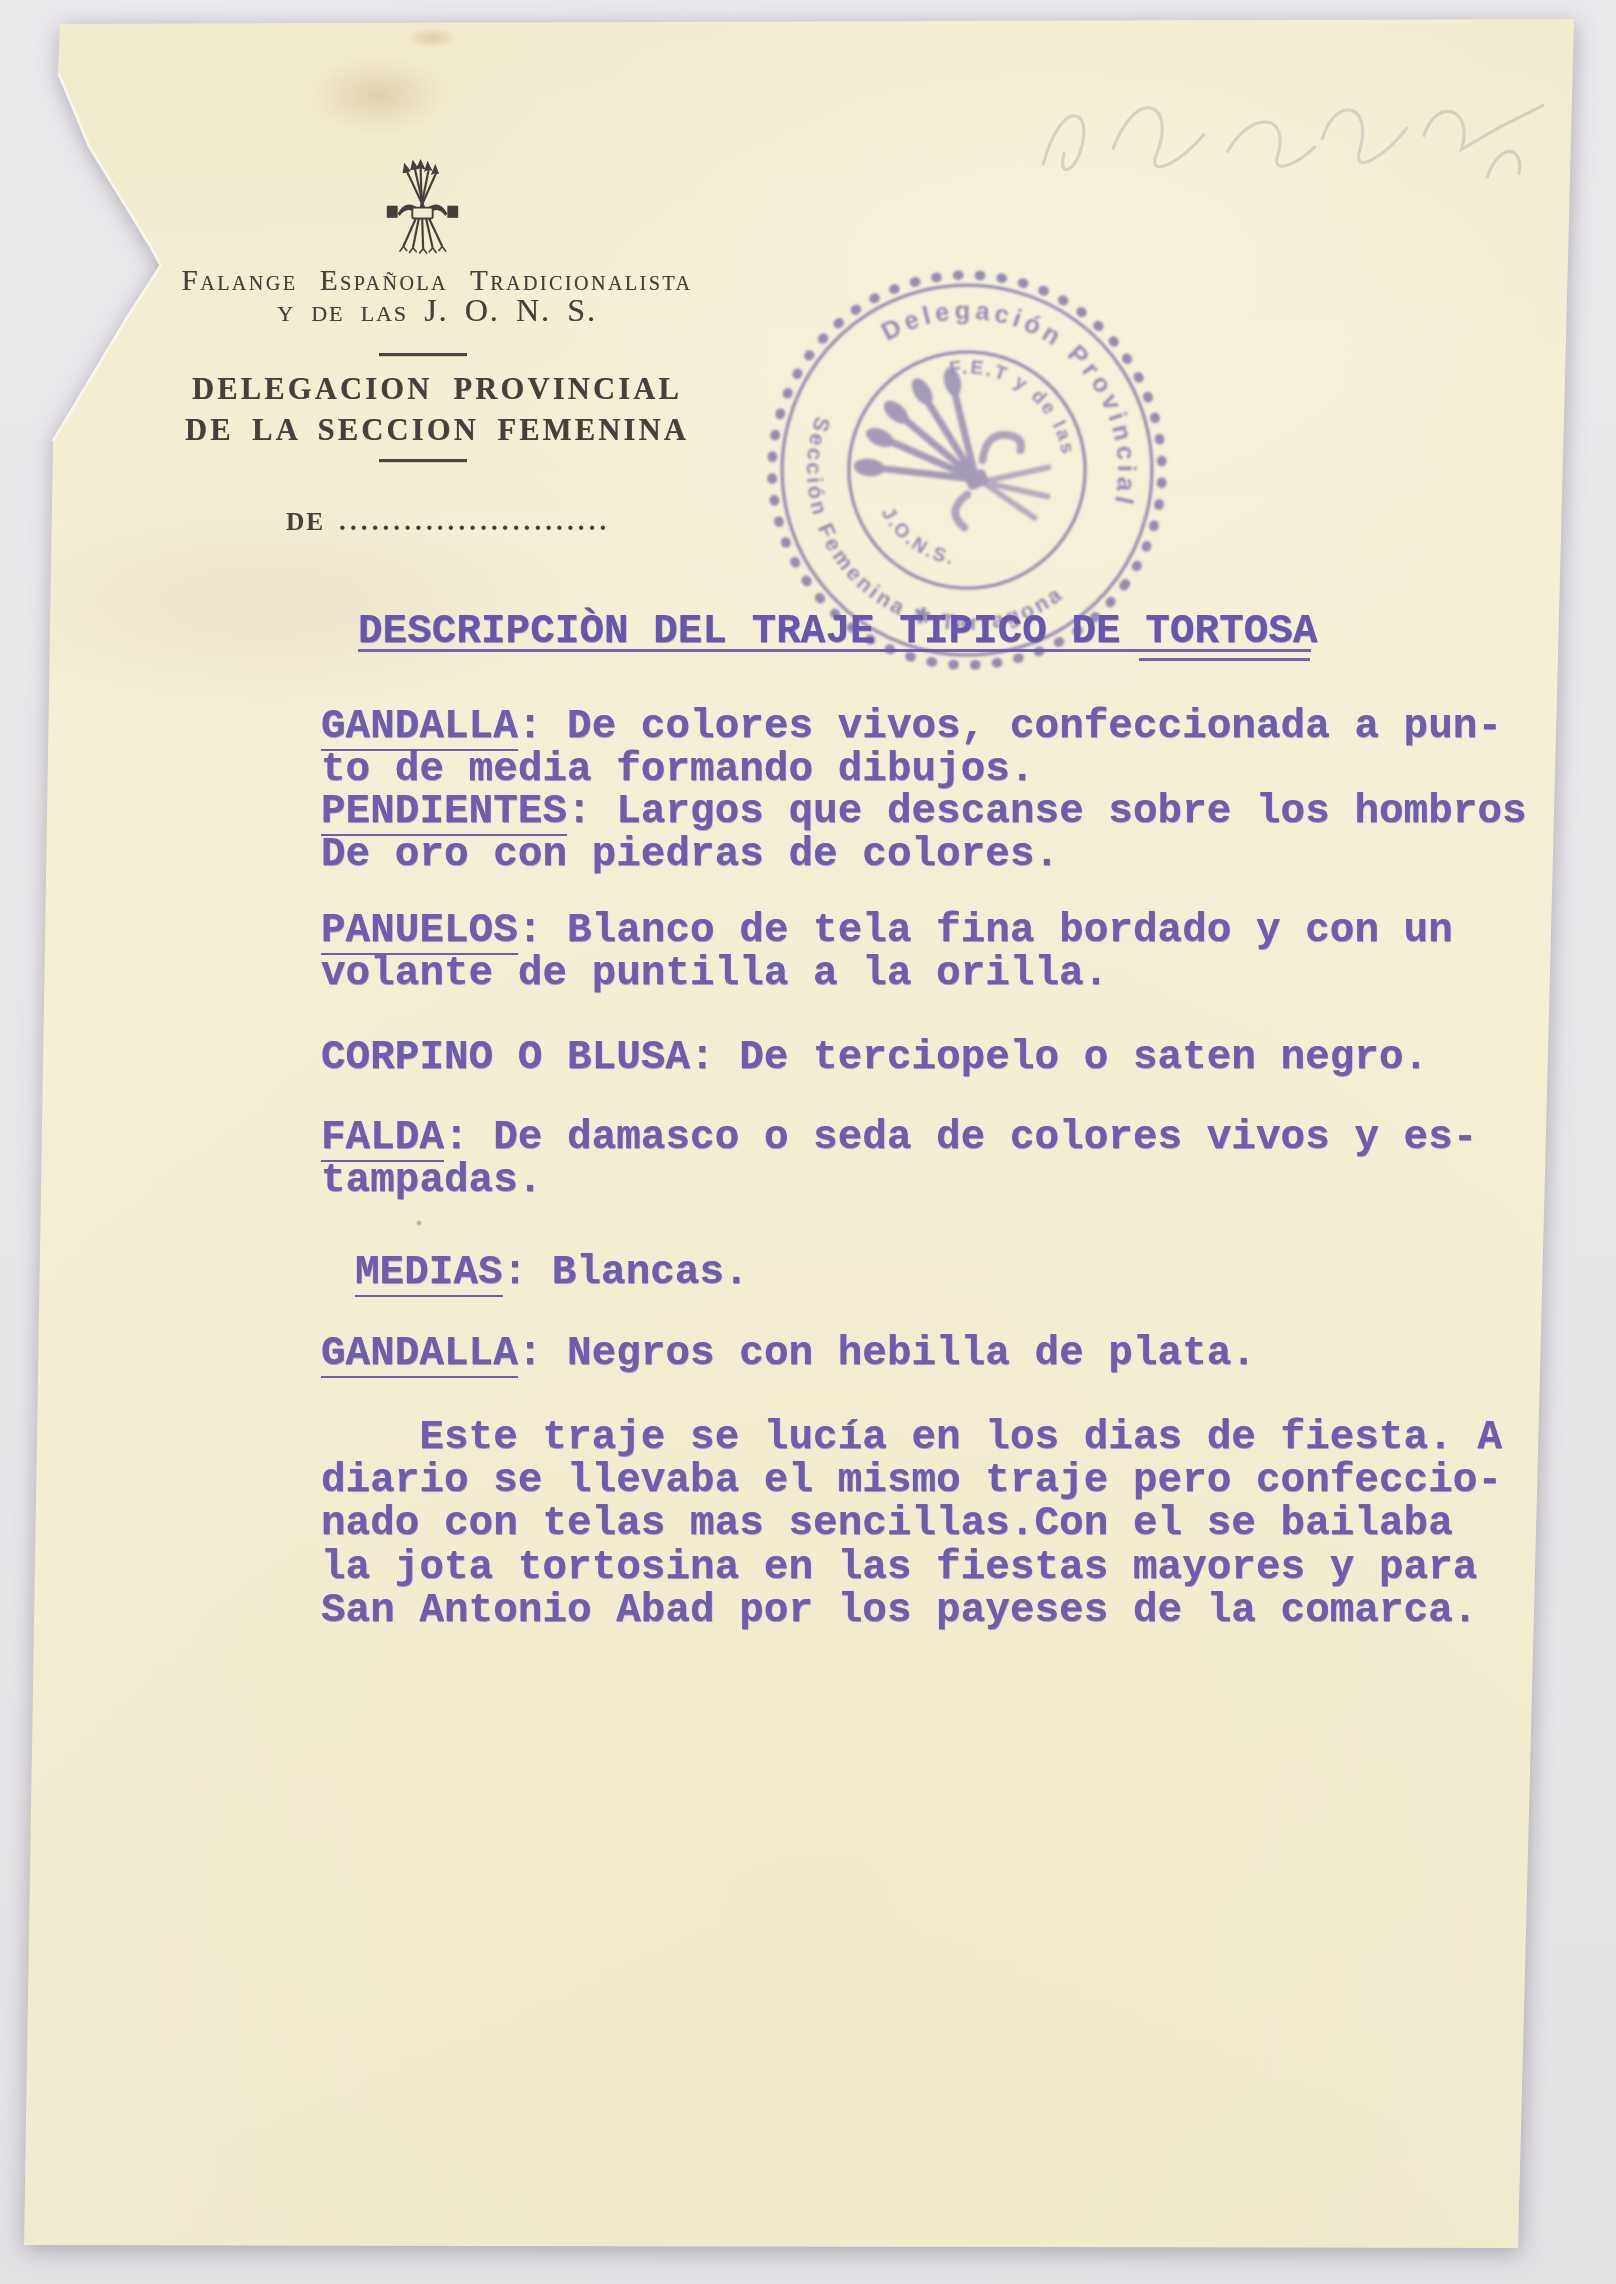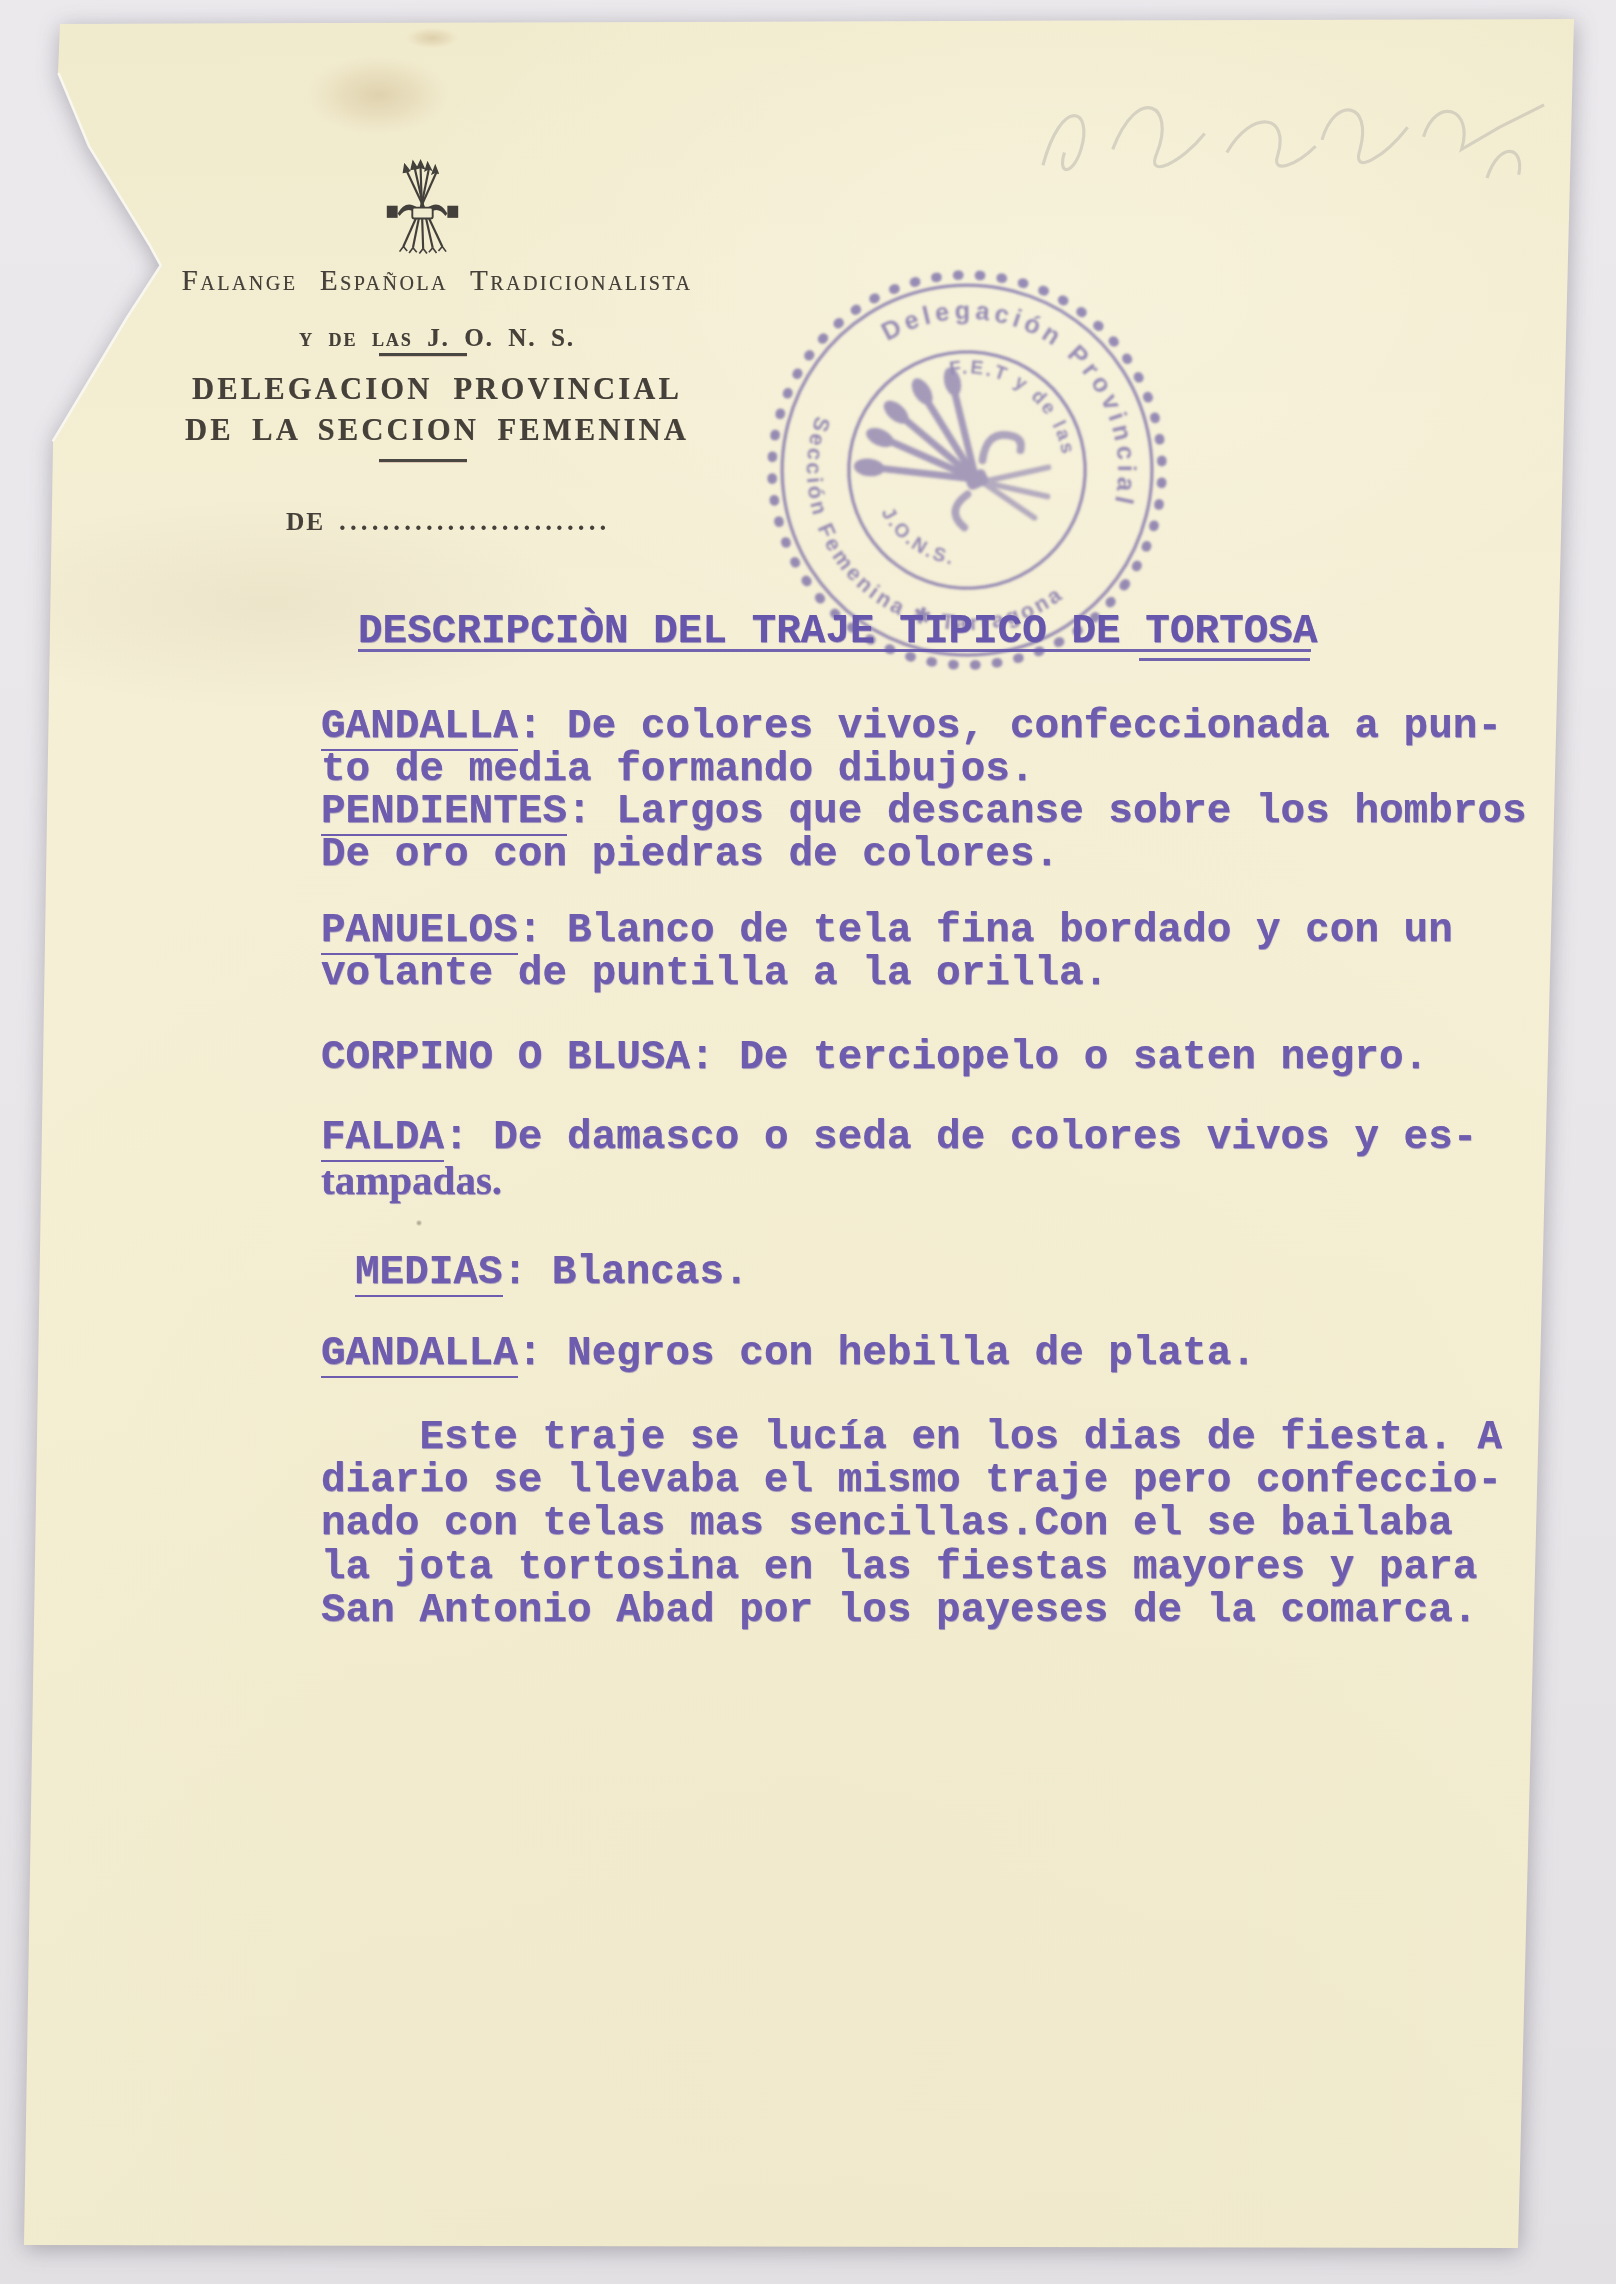--- a/index.html
+++ b/index.html
@@ -18,21 +18,21 @@
       radial-gradient(5.7px 5.7px at 419px 1223px, rgba(60,50,40,.45), transparent 60%),
       radial-gradient(445px 153px at 267px 604px, rgba(120,100,60,.07), transparent 70%),
       radial-gradient(890px 572px at 65% 12%, rgba(255,255,242,.30), transparent 75%),
       radial-gradient(1271px 1652px at 50% 85%, rgba(235,225,190,.22), transparent 80%),
       linear-gradient(179deg,#f1ebcd 0%,#f5efd6 30%,#f4eed2 65%,#f1ebcf 100%);
   }
   
   .lh-center{position:absolute;left:437px;transform:translateX(-50%);white-space:nowrap;
     color:#45413a;text-shadow:0.3px 0.3px 0.5px rgba(69,65,58,.55)}
   .lh1{top:264px;font-size:29px;font-weight:normal;font-variant:small-caps;letter-spacing:2.5px;word-spacing:12.7px}
-  .lh2{top:324px;font-size:25px;font-weight:bold;font-variant:small-caps;letter-spacing:1.9px;word-spacing:6.4px}
+  .lh2{top:292px;font-size:32px;font-weight:normal;font-variant:small-caps;letter-spacing:1.9px;word-spacing:6.4px}
   .lh3{top:372px;font-size:30.5px;font-weight:bold;letter-spacing:3.2px;word-spacing:10.2px}
   .lh4{top:413px;font-size:30.5px;font-weight:bold;letter-spacing:3.2px;word-spacing:7.6px}
   .lh-rule{position:absolute;left:379px;width:88px;height:3.2px;background:#4a4641;box-shadow:0 0.6px 0 rgba(120,60,60,.35)}
   .rule1{top:353px}.rule2{top:459px}
   .de-line{position:absolute;left:286px;top:506px;white-space:nowrap;color:#45413a}
   .de-word{font-size:25.4px;font-weight:bold;letter-spacing:1.9px;font-variant:small-caps}
   .de-dots{font-size:27px;font-weight:bold;letter-spacing:4.1px;margin-left:14px}
   
   .type{font-family:"Liberation Mono",monospace;font-weight:bold;color:#6e5cae;
     text-shadow:0.4px 0.5px 0.7px rgba(92,74,164,.55),-0.2px -0.1px 0.4px rgba(110,92,174,.35);
@@ -177,21 +177,21 @@
       </div>
       <div class="block" style="top: 906px;">
         <div class="tline type" style="top: 0px;"><span class="kw">PANUELOS</span><span>: Blanco de tela fina bordado y con un</span></div>
         <div class="tline type" style="top: 43px;"><span>volante de puntilla a la orilla.</span></div>
       </div>
       <div class="block" style="top: 1033px;">
         <div class="tline type" style="top: 0px;"><span>CORPINO O BLUSA: De terciopelo o saten negro.</span></div>
       </div>
       <div class="block" style="top: 1113px;">
         <div class="tline type" style="top: 0px;"><span class="kw">FALDA</span><span>: De damasco o seda de colores vivos y es-</span></div>
-        <div class="tline type" style="top: 43px; font-family: Liberation Serif, serif;"><span>tampadas.</span></div>
+        <div class="tline type" style="top: 43px;"><span>tampadas.</span></div>
       </div>
       <div class="block" style="top: 1248px;">
         <div class="tline type" style="top: 0px; margin-left: 34px;"><span class="kw">MEDIAS</span><span>: Blancas.</span></div>
       </div>
       <div class="block" style="top: 1329px;">
         <div class="tline type" style="top: 0px;"><span class="kw">GANDALLA</span><span>: Negros con hebilla de plata.</span></div>
       </div>
       <div class="block" style="top: 1413px;">
         <div class="tline type" style="top: 0px;"><span>    Este traje se lucía en los dias de fiesta. A</span></div>
         <div class="tline type" style="top: 43px;"><span>diario se llevaba el mismo traje pero confeccio-</span></div>

